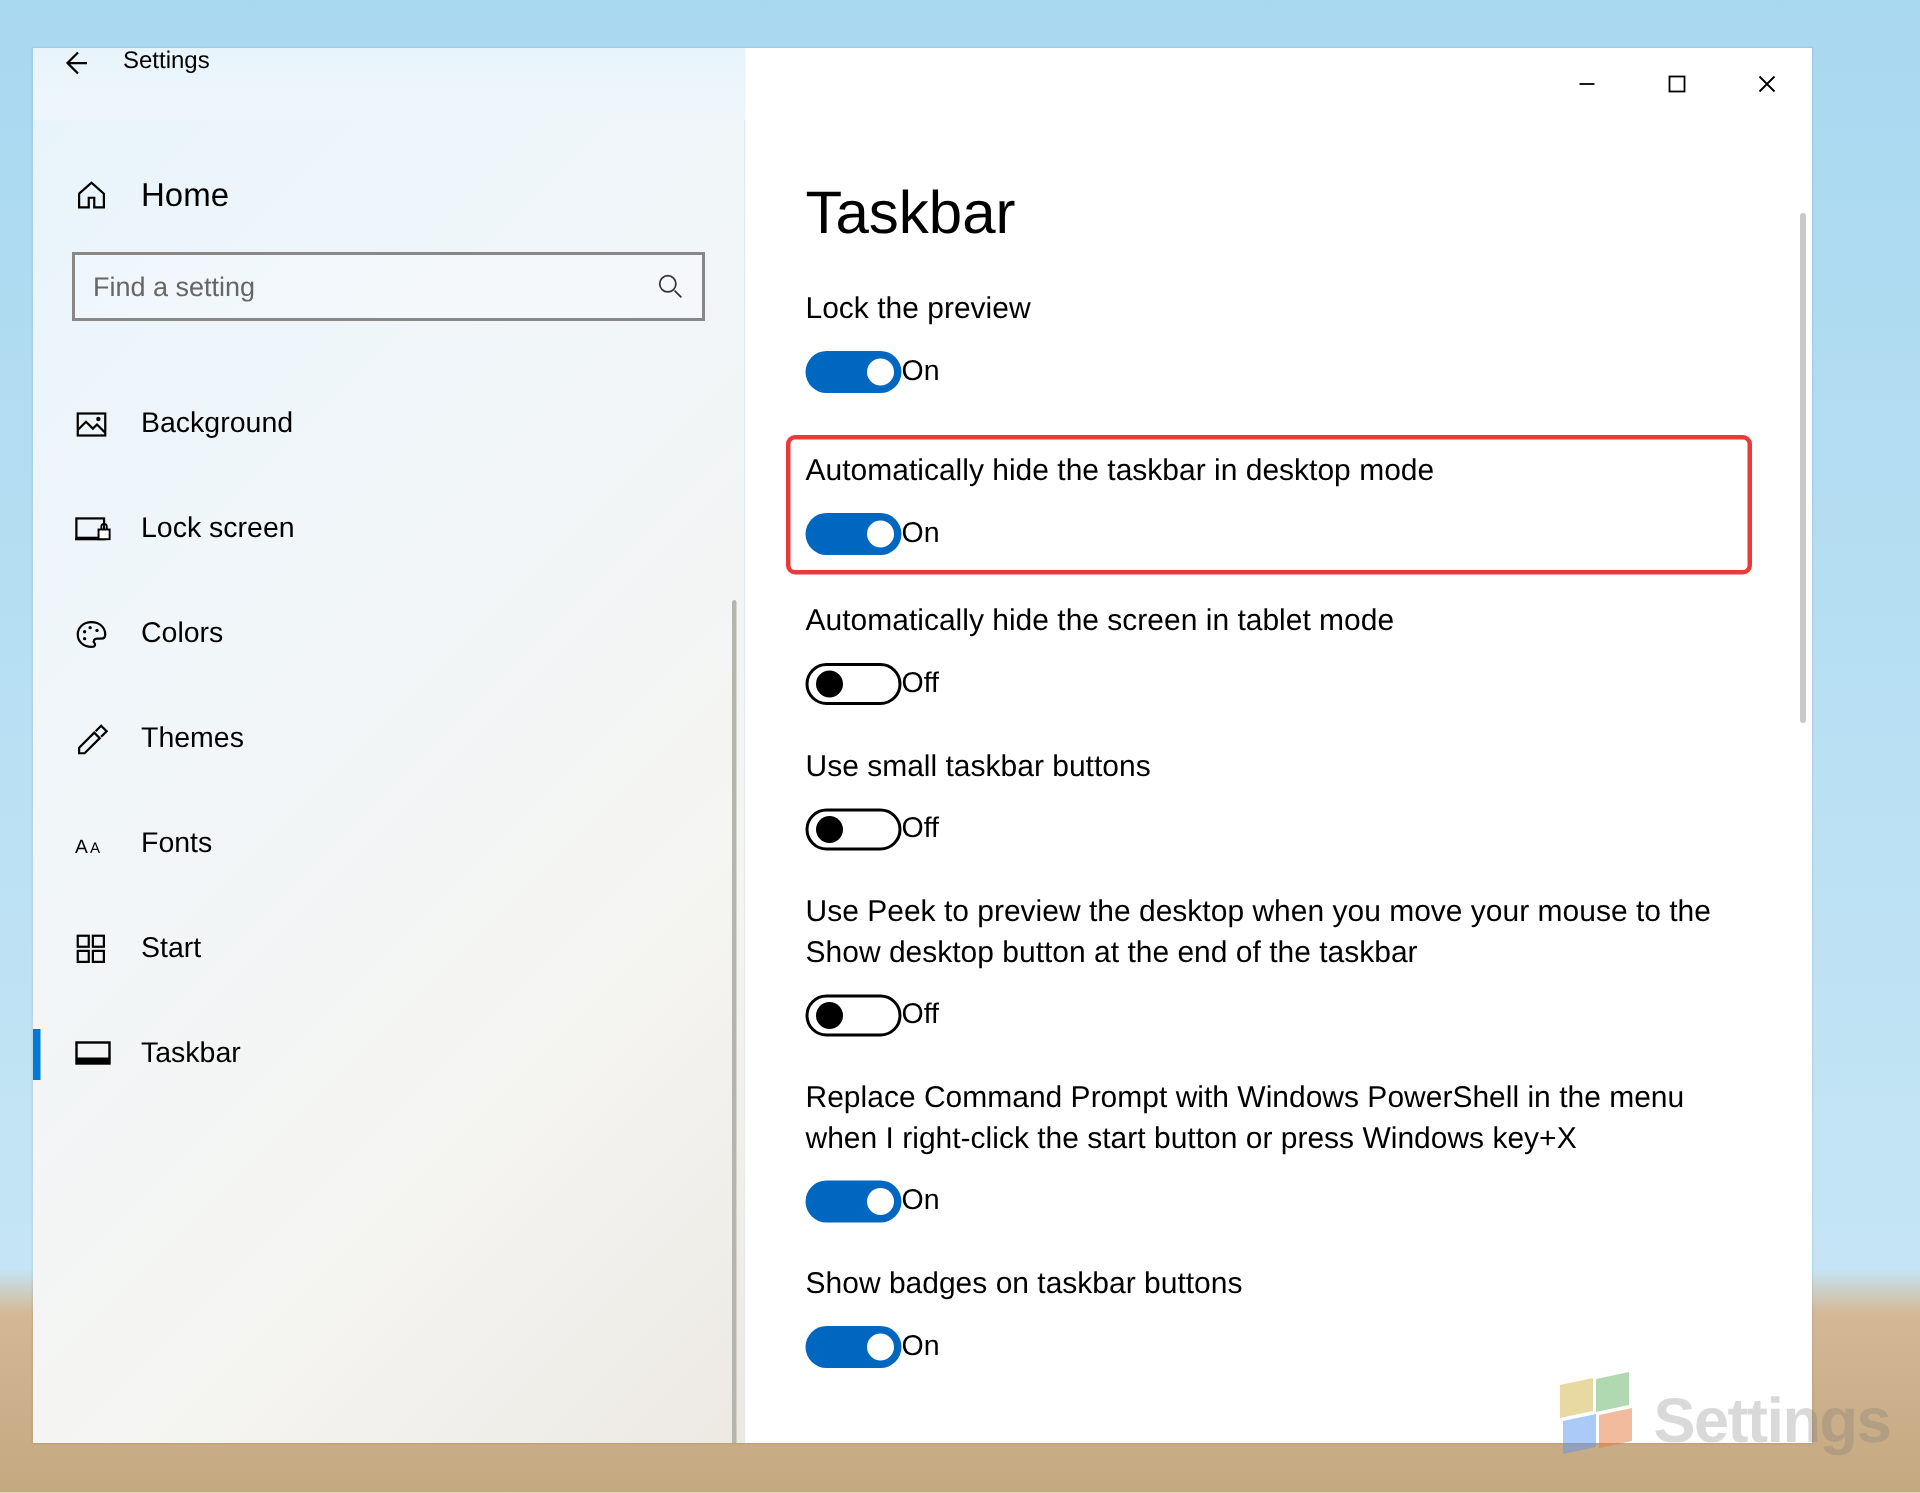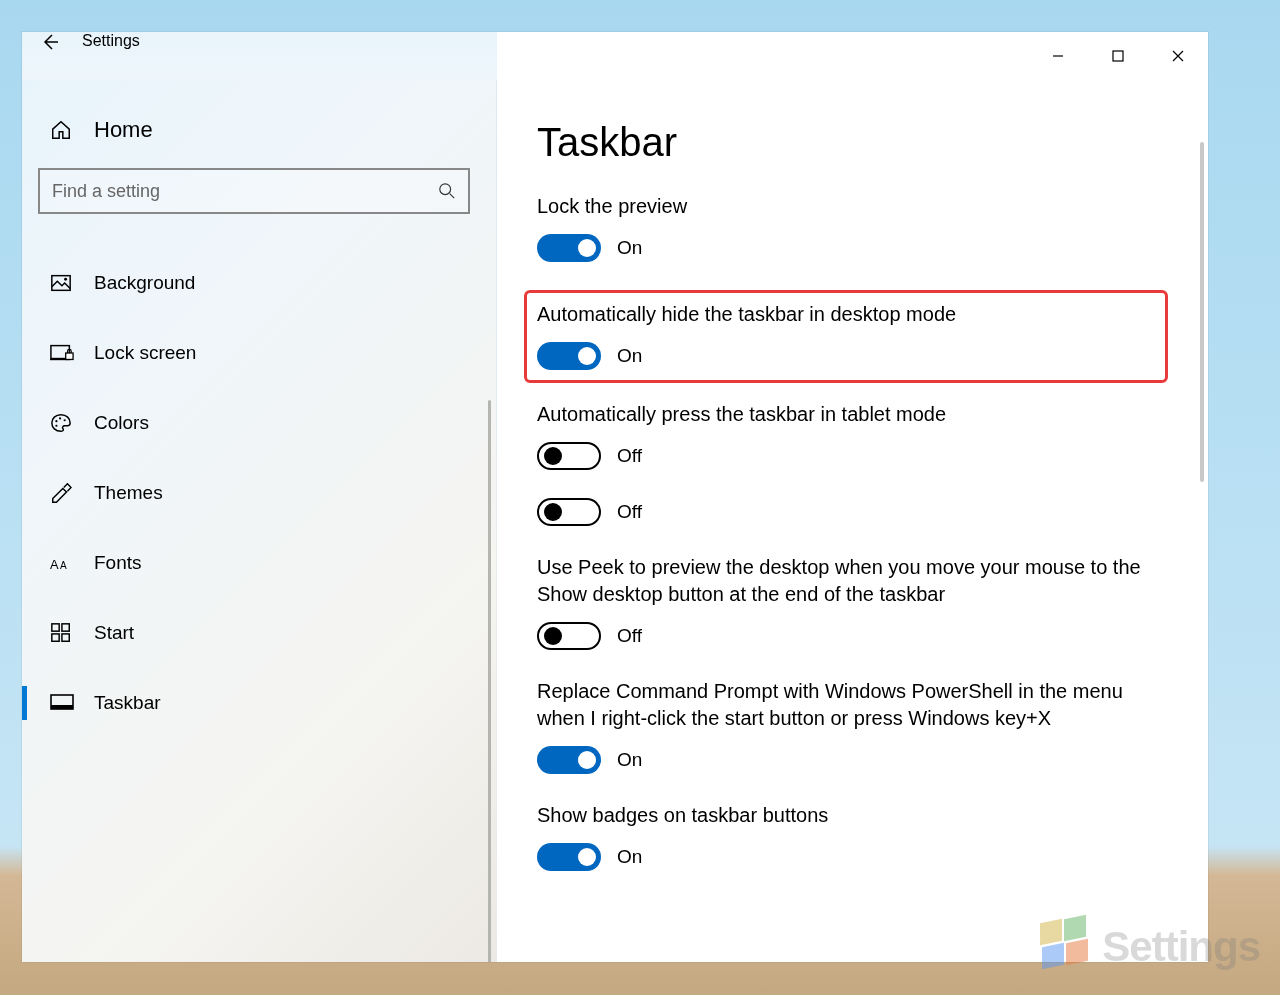--- a/index.html
+++ b/index.html
@@ -42,21 +42,21 @@
 .sidebar {
   width: 475px;
   background: linear-gradient(135deg, #e8f4fb 0%, #f0f6fa 30%, #f5f5f2 70%, #ece9e3 100%);
   padding-top: 20px;
   position: relative;
   border-right: 1px solid rgba(0,0,0,0.04);
 }
 .home-row { display:flex; align-items:center; height: 60px; padding-left: 28px; }
 .home-row .icon-slot { width: 44px; }
 .home-row .label { font-size: 22px; color:#000; }
-.search-wrap { padding: 8px 26px 16px 16px; }
+.search-wrap { padding: 8px 26px 16px 26px; }
 .search-box {
   width: 100%; height: 46px;
   border: 2px solid #888;
   background: rgba(255,255,255,0.25);
   display:flex; align-items:center; padding: 0 12px;
 }
 .search-box input {
   flex:1; border:none; outline:none; background:transparent;
   font-size: 18px; color:#333;
 }
@@ -78,21 +78,21 @@
 .page-title { font-size: 40px; font-weight:400; color:#000; margin-bottom: 28px; }
 .setting-group { margin-bottom: 28px; }
 .setting-group.highlighted {
   border: 3px solid #e83a3a;
   border-radius: 6px;
   padding: 8px 10px 10px 10px;
   margin-left: -13px;
   margin-bottom: 18px;
 }
 .setting-label { font-size: 20px; color:#000; margin-bottom: 14px; line-height:1.35; }
-.toggle-row { display:flex; align-items:center; gap: 16px; }
+.toggle-row { display:flex; align-items:center; }
 .toggle {
   width: 64px; height: 28px; border-radius: 14px; position:relative;
 }
 .toggle.on { background:#0067c0; }
 .toggle.off { background:#fff; border:2px solid #000; }
 .toggle .knob {
   position:absolute; width:18px; height:18px; border-radius:50%; top:50%; transform:translateY(-50%);
 }
 .toggle.on .knob { background:#fff; right:5px; }
 .toggle.off .knob { background:#000; left:5px; }
@@ -265,29 +265,30 @@
           <div class="setting-group highlighted">
             <div class="setting-label">Automatically hide the taskbar in desktop mode</div>
             <div class="toggle-row">
               <div class="toggle on">
                 <div class="knob"></div>
               </div>
               <span class="toggle-state">On</span>
             </div>
           </div>
           <div class="setting-group">
-            <div class="setting-label">Automatically press the taskbar in tablet mode</div>
+            <div class="setting-label">Automatically hide the screen in tablet mode</div>
             <div class="toggle-row">
               <div class="toggle off">
                 <div class="knob"></div>
               </div>
               <span class="toggle-state">Off</span>
             </div>
           </div>
           <div class="setting-group">
+            <div class="setting-label">Use small taskbar buttons</div>
             <div class="toggle-row">
               <div class="toggle off">
                 <div class="knob"></div>
               </div>
               <span class="toggle-state">Off</span>
             </div>
           </div>
           <div class="setting-group">
             <div class="setting-label">Use Peek to preview the desktop when you move your mouse to the Show desktop button at the end of the taskbar</div>
             <div class="toggle-row">

